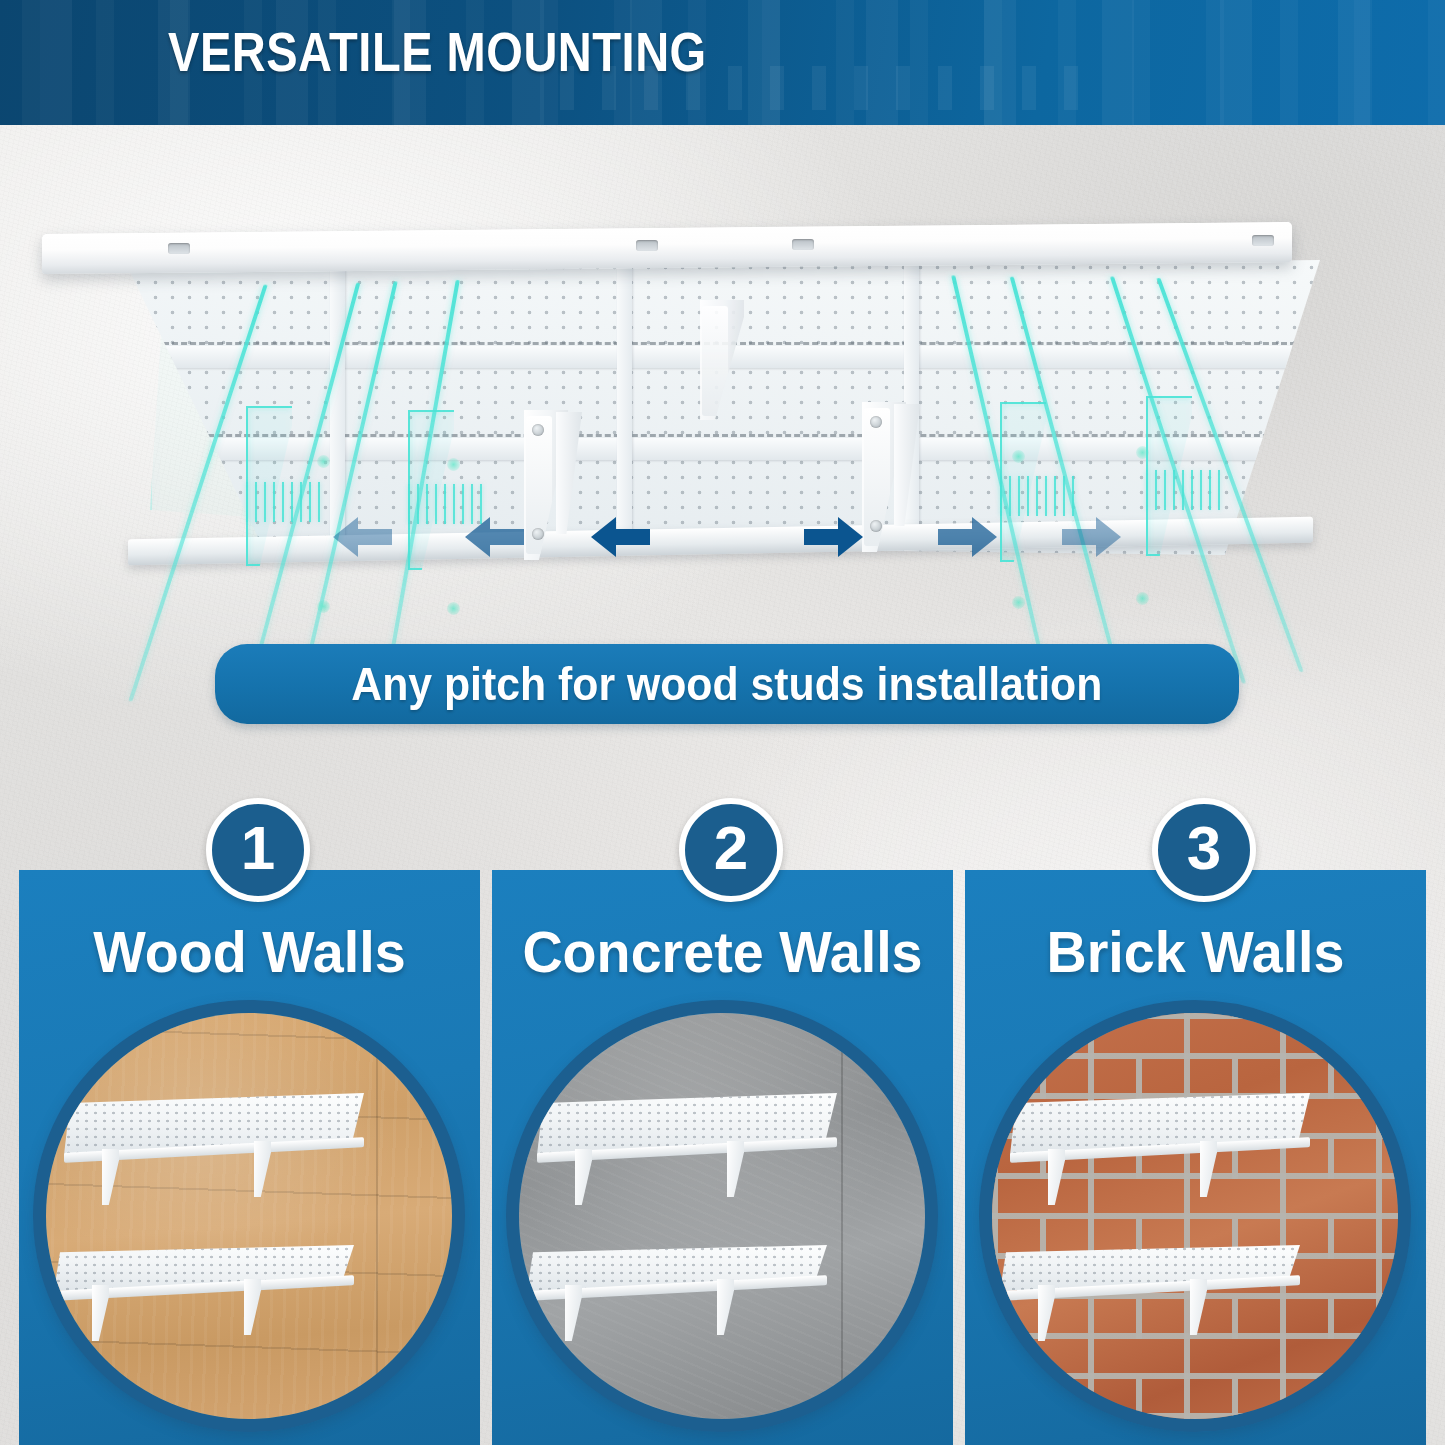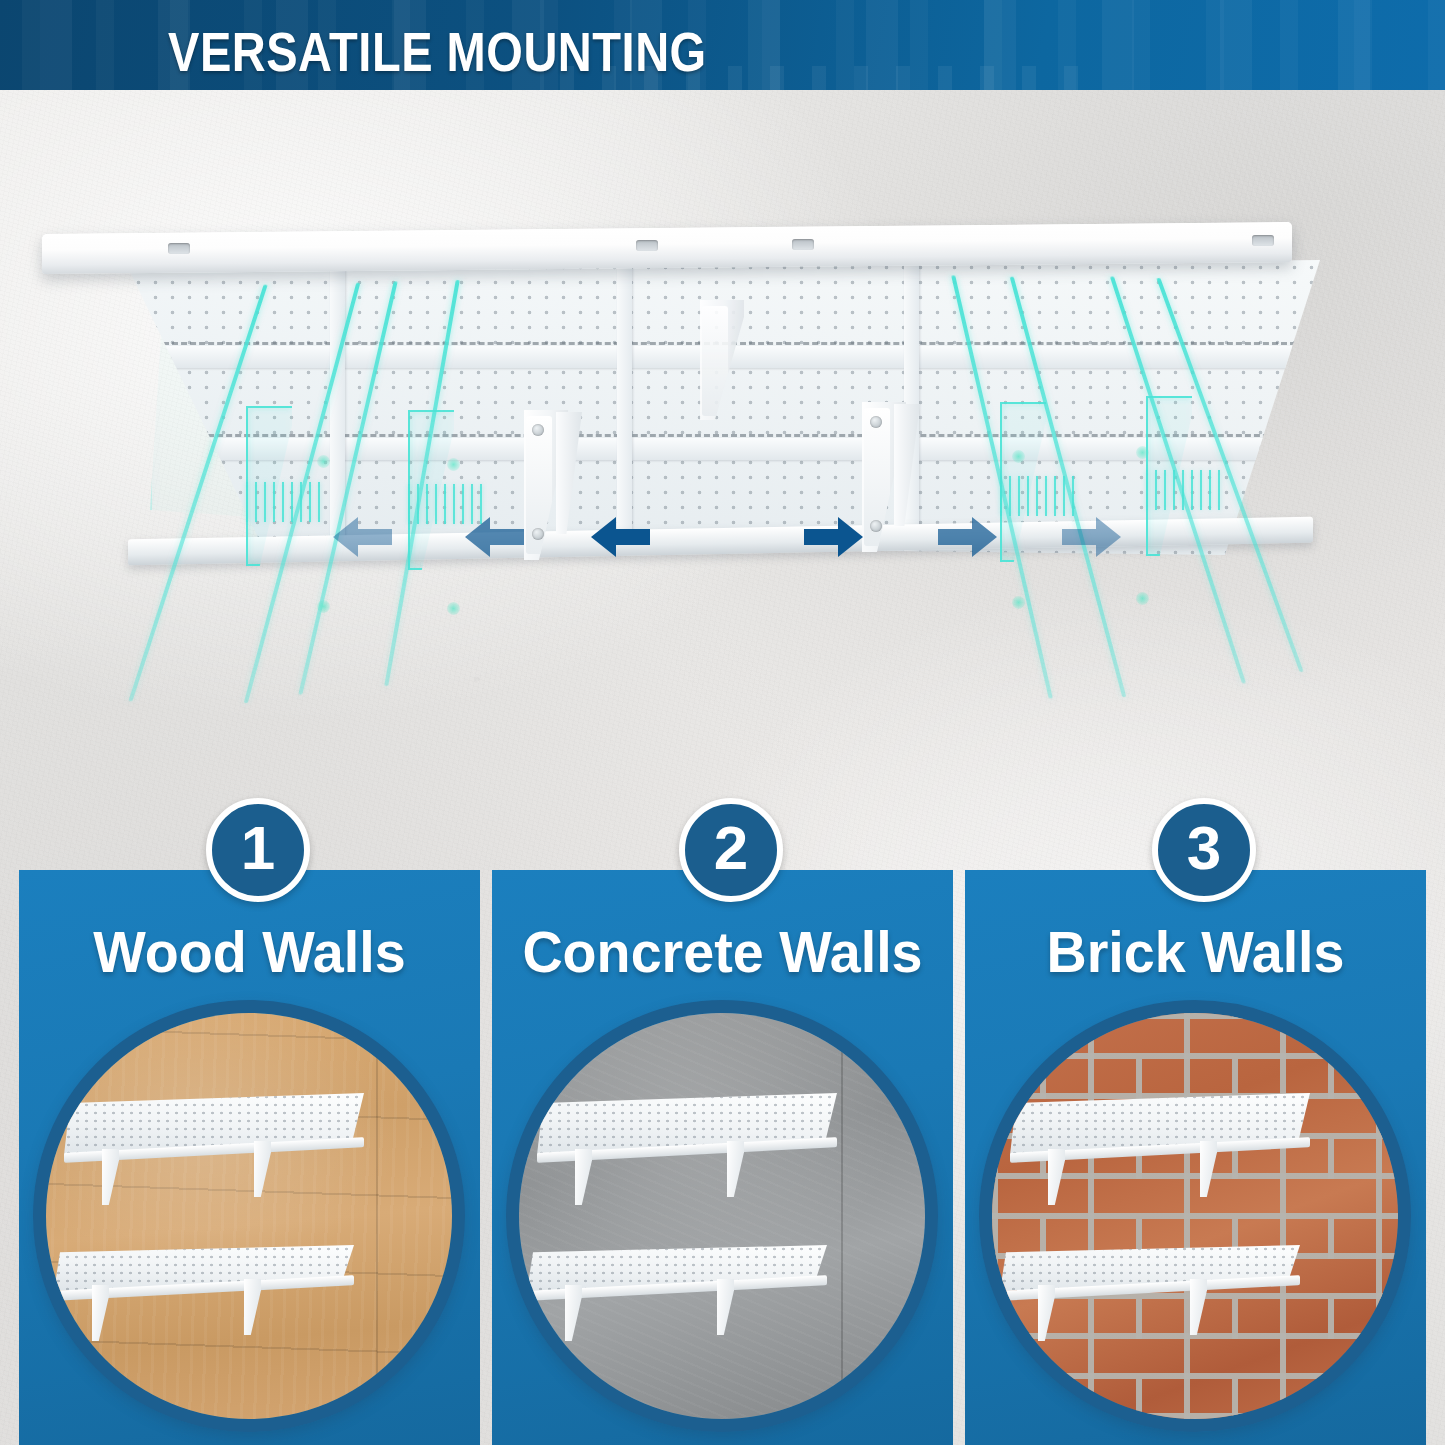--- a/index.html
+++ b/index.html
@@ -29,21 +29,21 @@
       repeating-linear-gradient(101deg, rgba(120,120,120,.05) 0 1px, rgba(0,0,0,0) 1px 5px),
       repeating-linear-gradient(68deg, rgba(255,255,255,.10) 0 2px, rgba(0,0,0,0) 2px 7px),
       radial-gradient(circle at 33% 47%, rgba(110,110,110,.10) 0 2px, rgba(0,0,0,0) 3px),
       radial-gradient(circle at 64% 26%, rgba(110,110,110,.09) 0 2px, rgba(0,0,0,0) 3px),
       radial-gradient(circle at 15% 63%, rgba(110,110,110,.08) 0 1px, rgba(0,0,0,0) 3px),
       radial-gradient(circle at 85% 75%, rgba(110,110,110,.10) 0 2px, rgba(0,0,0,0) 3px);
   }
 
   
   .header{
-    position:absolute; left:0; top:0; width:1445px; height:90px;
+    position:absolute; left:0; top:0; width:1445px; height:125px;
     overflow:hidden; z-index:40;
     background:linear-gradient(100deg,#0b4670 0%,#0c5181 38%,#0d67a0 72%,#0e6cab 100%);
   }
   .header-pattern{
     position:absolute; inset:0;
     background-image:
       linear-gradient(90deg, rgba(255,255,255,.055) 0 32px, rgba(0,0,0,0) 32px 100%),
       linear-gradient(90deg, rgba(255,255,255,.04) 0 18px, rgba(0,0,0,0) 18px 100%);
     background-size: 118px 40px, 74px 27px;
     background-position: 40px 4px, 96px 62px;
@@ -427,20 +427,23 @@
           <path d="M36 3 L36 15 L2 15 L2 31 L36 31 L36 43 L61 23 Z" fill="#0b5590"></path>
         </svg>
     </div>
     <div class="arrow" style="left:1060px; top:404px; opacity:.45;">
       <svg viewBox="0 0 64 46">
           <path d="M36 3 L36 15 L2 15 L2 31 L36 31 L36 43 L61 23 Z" fill="#0b5590"></path>
         </svg>
     </div>
   </div>
 
+  <div class="pill">
+    <div class="pill-text noselect">Any pitch for wood studs installation</div>
+  </div>
 
   <div class="cards">
 
     <div class="card card-1">
       <div class="card-title noselect">Wood Walls</div>
     </div>
     <div class="badge badge-1">
       <span class="badge-num noselect">1</span>
     </div>
     <div class="photo photo-1">

